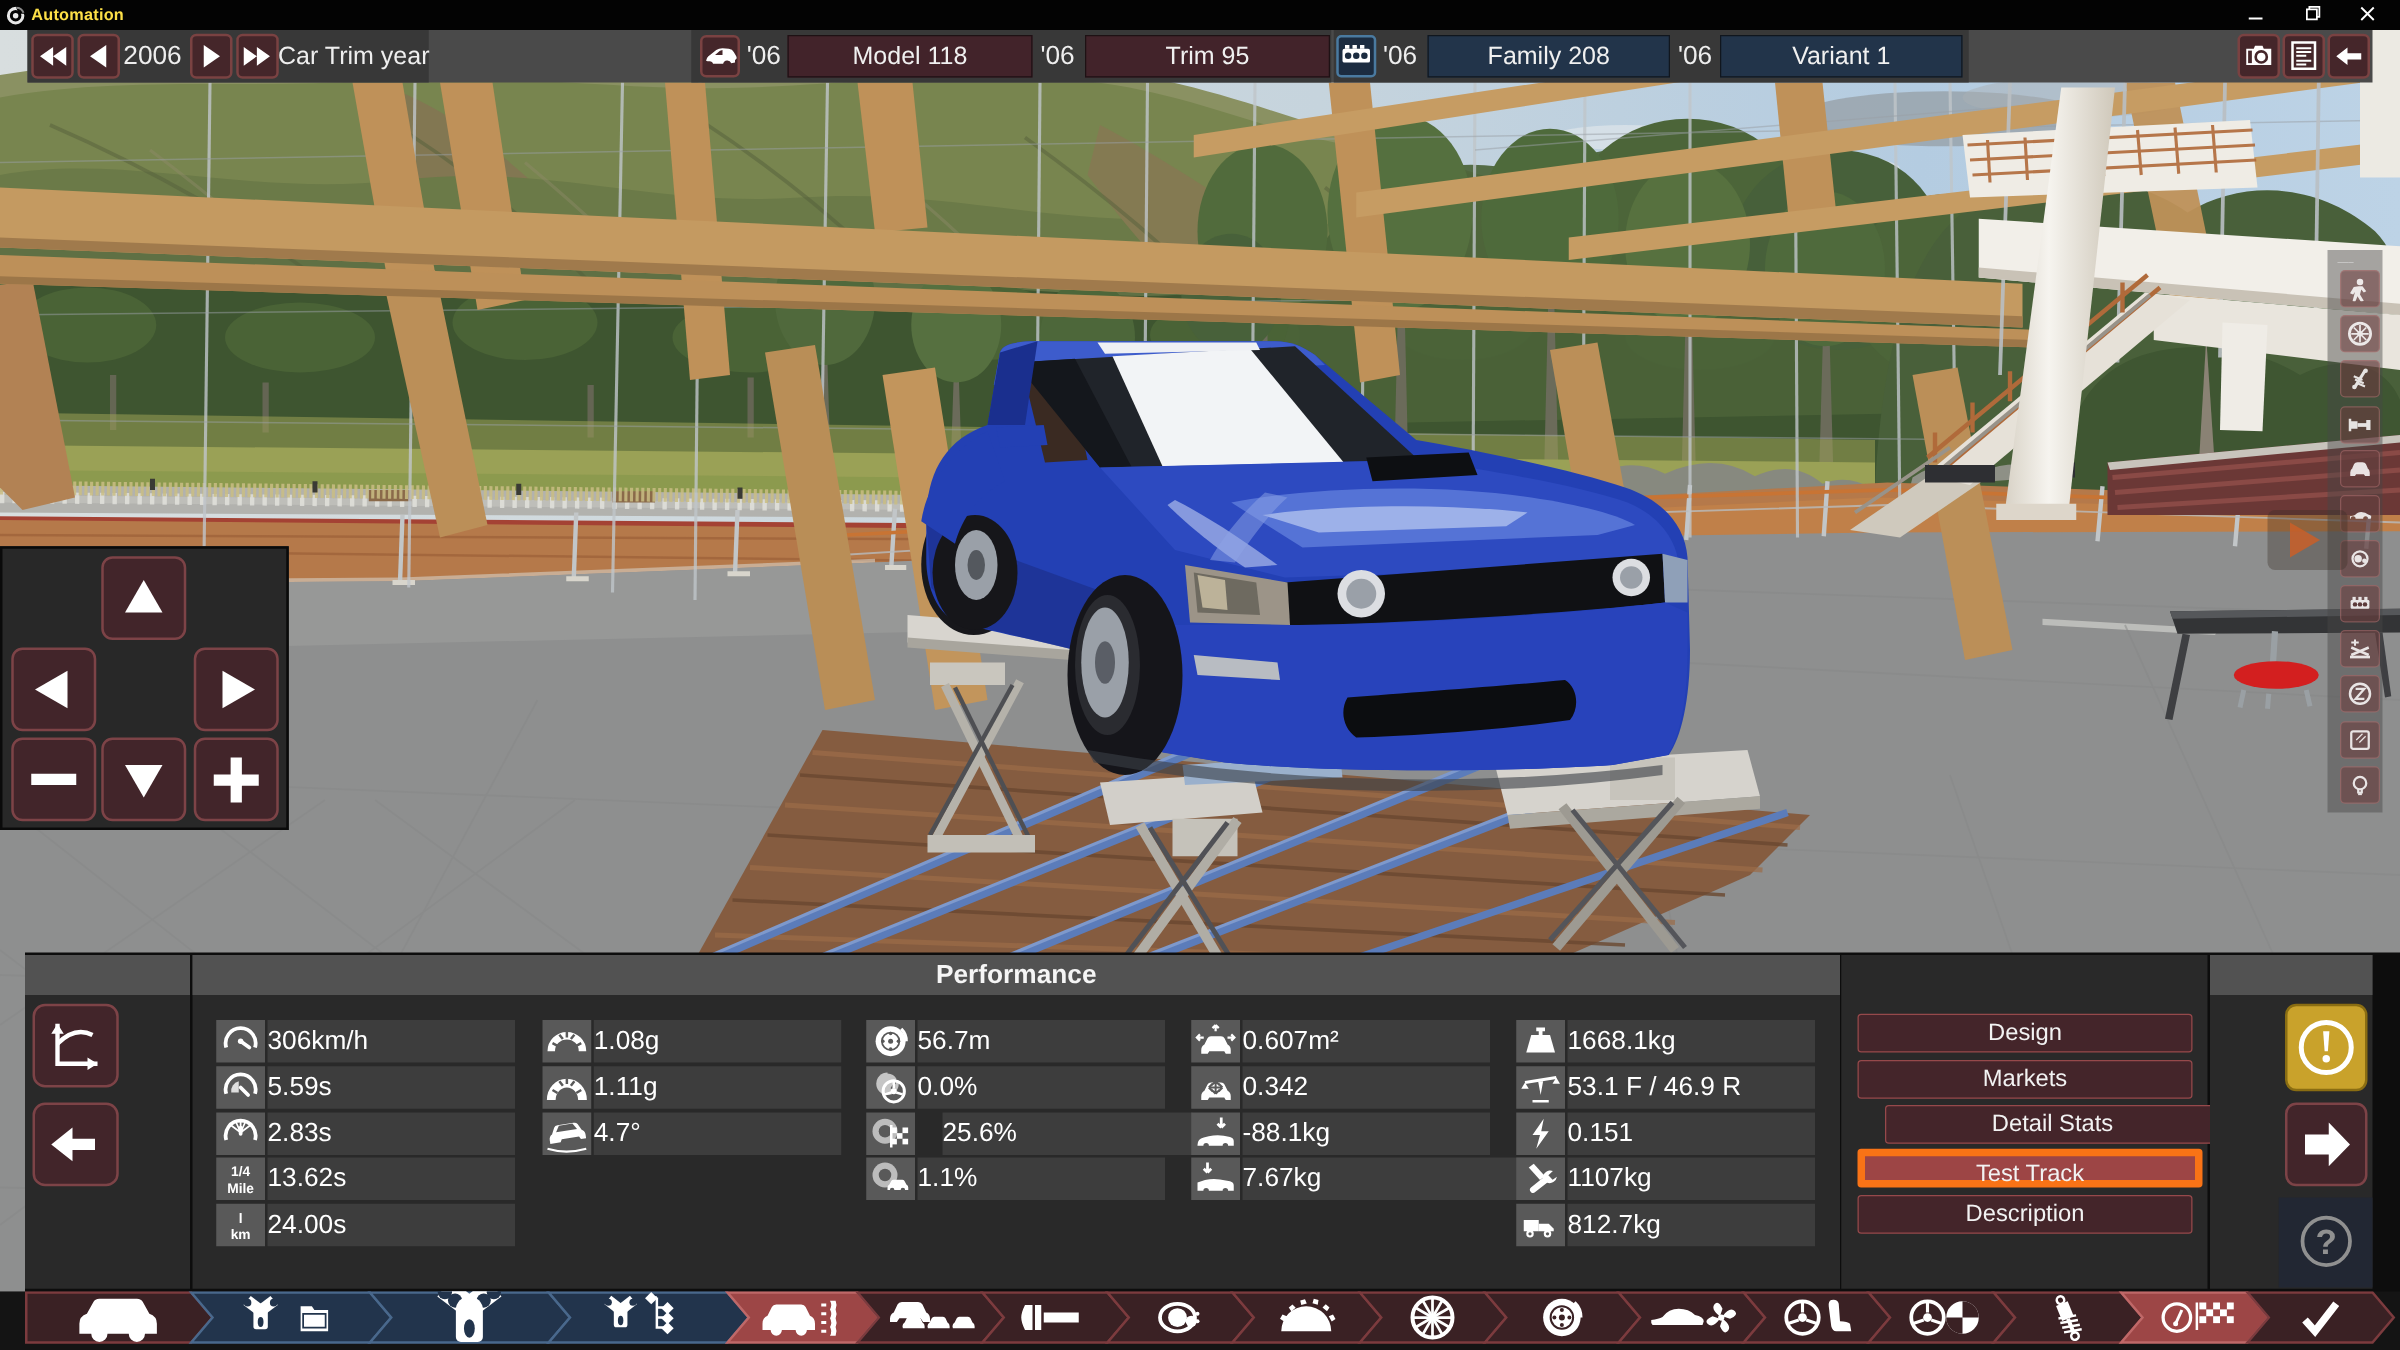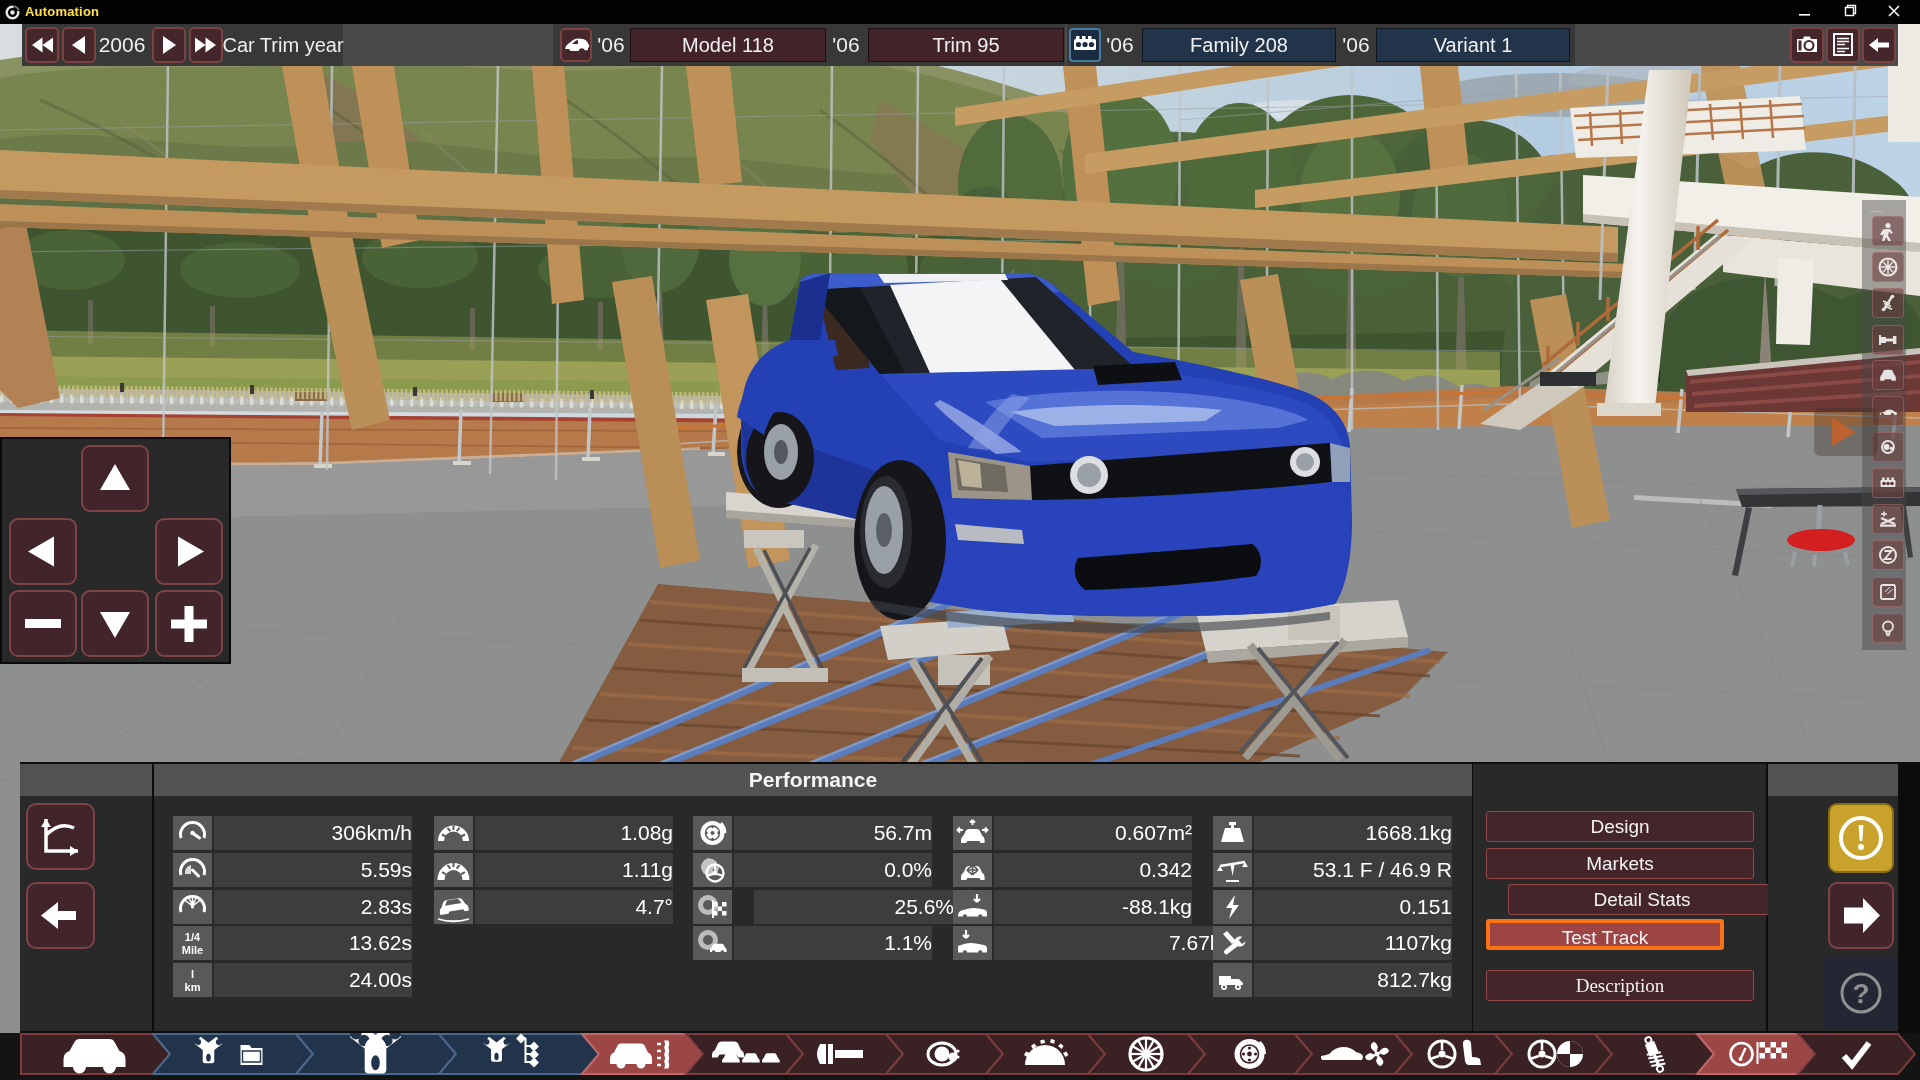--- a/index.html
+++ b/index.html
@@ -8,21 +8,21 @@
 #toolbar{left:22px;top:24px;width:1876px;height:42px;background:#4a4a4a;}
 .sub{position:absolute;top:0;height:42px;background:#383838;}
 .rbtn{position:absolute;box-sizing:border-box;background:#45262a;border:2px solid #7a4242;border-radius:5px;}
 .tlab{position:absolute;color:#eee;font-size:21px;line-height:42px;text-align:center;white-space:nowrap;}
 #campad{left:0;top:437px;width:231px;height:227px;background:#282828;border:2px solid #0a0a0a;box-sizing:border-box;}
 .cbtn{position:absolute;width:68px;height:67px;box-sizing:border-box;background:#42252a;border:2px solid #7d4347;border-radius:9px;}
 #bottompanel{left:20px;top:762px;width:1878px;height:272px;background:#0d0d0d;padding-left:28px;}
 .panel{position:absolute;top:2px;height:267px;background:#292929;}
 .ptitle{position:absolute;top:0;left:0;right:0;height:32px;background:#525252;color:#f5f5f5;font-weight:bold;font-size:21px;text-align:center;line-height:32px;}
 .icell{position:absolute;width:39px;height:34px;background:#595959;}
-.vcell{position:absolute;height:34px;background:#3d3d3d;color:#fff;font-size:21px;text-align:right;line-height:34px;}
+.vcell{position:absolute;height:34px;background:#3d3d3d;color:#fff;font-size:21px;text-align:left;line-height:34px;}
 .mbtn{position:absolute;box-sizing:border-box;background:#44252a;border:1px solid #96494b;border-radius:3px;color:#f2f2f2;font-size:19px;text-align:center;line-height:29px;}
 .w{fill:#fff}
 </style></head>
 <body>
 <svg class="abs" id="scene" style="left:0;top:24px" width="1920" height="1056" viewBox="0 24 1920 1056">
 <defs>
 <linearGradient id="skyg" x1="0" y1="0" x2="1" y2="0">
  <stop offset="0" stop-color="#d8dedf"></stop>
         <stop offset="0.55" stop-color="#c6d4dd"></stop>
         <stop offset="0.8" stop-color="#b4cce1"></stop>
@@ -739,22 +739,22 @@
           <circle cx="11" cy="24" r="1.3" fill="#595959"></circle>
           <circle cx="25" cy="24" r="3" class="w"></circle>
           <circle cx="25" cy="24" r="1.3" fill="#595959"></circle>
         </svg></div>
       <div class="vcell" style="left:1100px;top:199px;width:198px">812.7kg</div>
     </div>
  <div class="panel" style="left:1453px;width:293px">
       <div class="mbtn" style="left:13px;top:84px;width:268px;height:31px;">Markets</div>
       <div class="mbtn" style="left:13px;top:47px;width:268px;height:31px;">Design</div>
       <div class="mbtn" style="left:13px;top:120px;width:268px;height:31px;margin-left:22px;">Detail Stats</div>
-      <div class="mbtn" style="left:13px;top:155px;width:238px;height:31px;background:#9d4545;border:4px solid #f97316">Test Track</div>
-      <div class="mbtn" style="left:13px;top:206px;width:268px;height:31px;font-family:Liberation Serif, serif;">Description</div>
+      <div class="mbtn" style="left:13px;top:155px;width:276px;height:31px;background:#9d4545;border:6px solid #f97316">Test Track</div>
+      <div class="mbtn" style="left:13px;top:192px;width:268px;height:31px;">Description</div>
     </div>
  <div class="panel" style="left:1748px;width:130px">
       <div class="ptitle"></div>
       <div style="position:absolute;left:60px;top:39px;width:66px;height:70px;box-sizing:border-box;background:#c9a22b;border:2px solid #8a6d12;border-radius:9px"><svg width="62" height="66" viewBox="0 0 62 66">
           <circle cx="31" cy="33" r="20" fill="none" stroke="#fff" stroke-width="4"></circle>
           <path class="w" d="M28.5,20 h5 l-1.2,16 h-2.6 Z"></path>
           <circle cx="31" cy="42" r="3" class="w"></circle>
         </svg></div>
 <div class="cbtn" style="left:60px;top:118px;width:66px;height:67px;border-radius:9px"><svg width="62" height="63" viewBox="0 0 62 63">
           <path class="w" d="M33,14 l17,17.5 L33,49 v-9.5 H14 v-16 h19 Z"></path>

